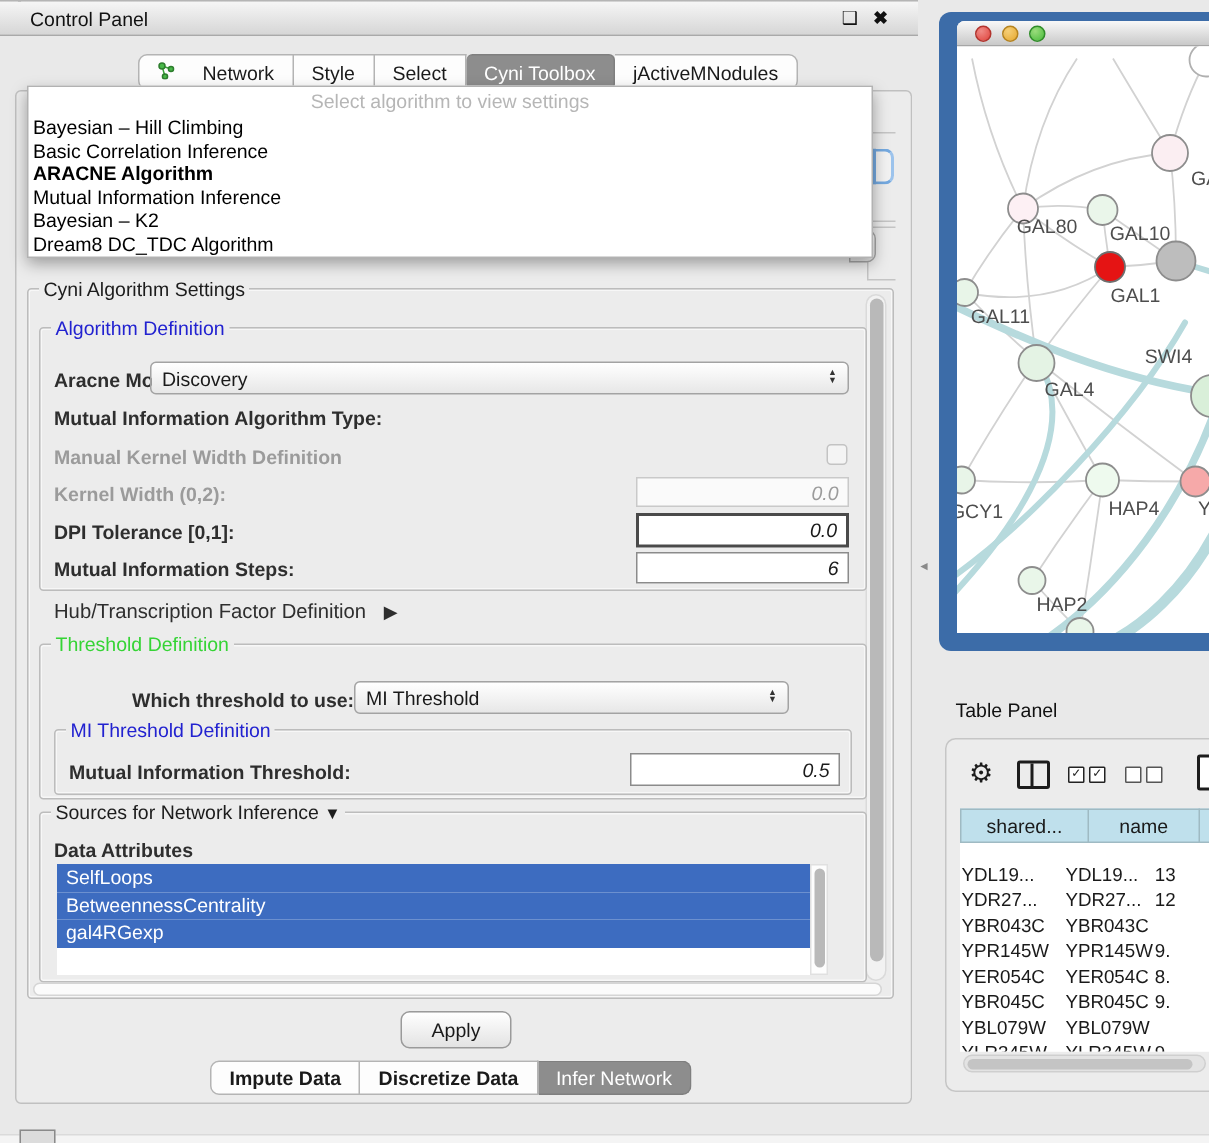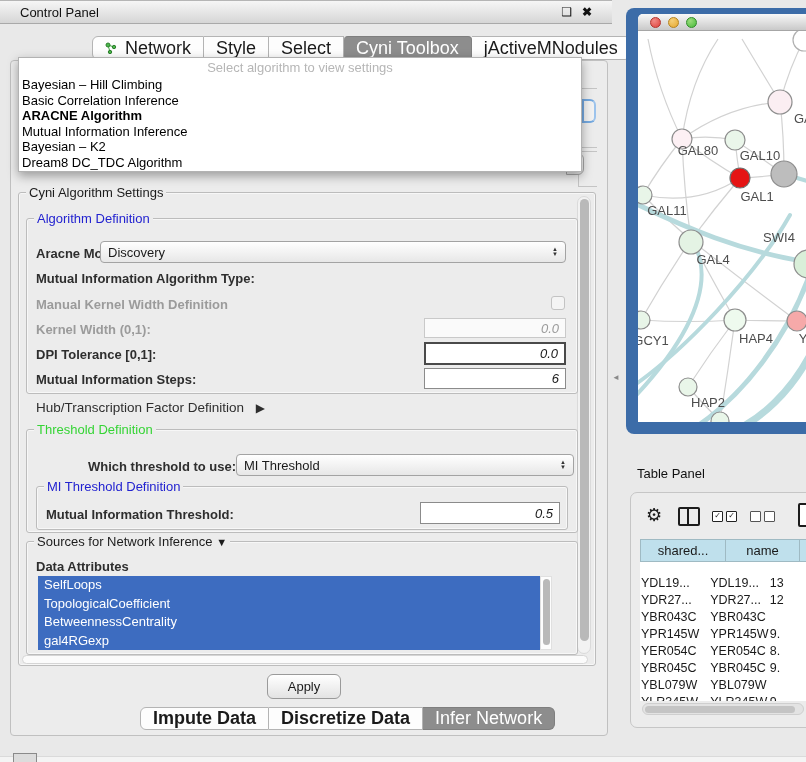--- a/index.html
+++ b/index.html
@@ -8,21 +8,21 @@
   .abs{position:absolute;}
   
   .cp-header{left:0;top:8;width:612px;height:24px;
     background:linear-gradient(#f6f6f6,#d6d6d6);
     border-top:1px solid #b5b5b5;border-bottom:1px solid #a9a9a9;
     display:flex;align-items:center;padding:0 20px;box-sizing:border-box;}
   .cp-title{font-size:13px;color:#111;flex:1;}
   .win-btn{font-size:12px;color:#111;margin-left:10px;cursor:default;font-weight:bold;}
   
   .tabbar{left:92px;top:36px;height:24px;display:flex;align-items:stretch;}
-  .tab{display:flex;align-items:center;gap:8px;padding:0 12px;font-size:18px;background:#fdfdfd;
+  .tab{display:flex;align-items:center;gap:18px;padding:0 12px;font-size:13px;background:#fdfdfd;
        border:1px solid #b4b4b4;border-left:none;}
   .tab:first-child{border-left:1px solid #b4b4b4;border-radius:6px 0 0 6px;}
   .tab:last-child{border-radius:0 6px 6px 0;}
   .tab.sel{background:#8d8d8d;color:#fff;border-color:#7f7f7f;border-radius:4px;}
   
   .main-panel{left:10px;top:60px;width:598px;height:676px;background:#ececec;
        border:1px solid #c0c0c0;border-radius:4px;box-sizing:border-box;}
   
   .dd{left:18px;top:57px;width:562px;height:113px;background:#fff;border:1px solid #b2b2b2;
       box-shadow:0 4px 10px rgba(0,0,0,.35);z-index:50;}
@@ -137,21 +137,21 @@
         <span>▲</span>
         <span>▼</span>
       </span>
   </div>
 
   <span class="abs lbl" style="left:36px;top:271px;">Mutual Information Algorithm Type:</span>
 
   <span class="abs lbl lbl-dis" style="left:36px;top:297px;">Manual Kernel Width Definition</span>
   <div class="abs" style="left:551px;top:296px;width:14px;height:14px;background:#f4f4f4;border:1px solid #c3c3c3;border-radius:3px;box-sizing:border-box;"></div>
 
-  <span class="abs lbl lbl-dis" style="left:36px;top:322px;">Kernel Width (0,1):</span>
+  <span class="abs lbl lbl-dis" style="left:36px;top:322px;">Kernel Width (0,2):</span>
   <div class="abs fld" style="left:424px;top:318px;width:142px;height:20px;background:#fafafa;border-color:#c9c9c9;color:#9b9b9b;">
     <span>0.0</span>
   </div>
 
   <span class="abs lbl" style="left:36px;top:347px;">DPI Tolerance [0,1]:</span>
   <div class="abs fld" style="left:424px;top:342px;width:142px;height:23px;border:2px solid #4a4a4a;">
     <span>0.0</span>
   </div>
 
   <span class="abs lbl" style="left:36px;top:372px;">Mutual Information Steps:</span>
@@ -161,21 +161,21 @@
 
   <span class="abs" style="left:36px;top:400px;font-size:13.5px;color:#2e2e2e;">
     <span>Hub/Transcription Factor Definition</span>
     <span style="margin-left:8px;font-size:12px;">▶</span>
   </span>
 
   <div class="abs grp" style="left:26px;top:429px;width:550px;height:102px;">
     <span class="leg" style="color:#35d435;">Threshold Definition</span>
   </div>
   <span class="abs lbl" style="left:88px;top:459px;">Which threshold to use:</span>
-  <div class="abs cmb" style="left:236px;top:454px;width:338px;height:22px;">
+  <div class="abs cmb" style="left:236px;top:454px;width:290px;height:22px;">
     <span>MI Threshold</span>
     <span class="stp">
         <span>▲</span>
         <span>▼</span>
       </span>
   </div>
 
   <div class="abs grp" style="left:36px;top:486px;width:530px;height:42px;">
     <span class="leg" style="color:#2222d0;">MI Threshold Definition</span>
   </div>
@@ -183,21 +183,20 @@
   <div class="abs fld" style="left:420px;top:502px;width:140px;height:22px;border-color:#8b8b8b;">
     <span>0.5</span>
   </div>
 
   <div class="abs grp" style="left:26px;top:541px;width:550px;height:112px;">
     <span class="leg" style="color:#1c1c1c;"><span>Sources for Network Inference</span> <span style="font-size:11px;">▼</span></span>
   </div>
   <span class="abs lbl" style="left:36px;top:559px;">Data Attributes</span>
   <div class="abs listbox" style="left:38px;top:576px;width:502px;height:74px;">
     <div class="litem">SelfLoops</div>
-    <div class="litem">TopologicalCoefficient</div>
     <div class="litem">BetweennessCentrality</div>
     <div class="litem">gal4RGexp</div>
   </div>
   <div class="abs" style="left:540px;top:576px;width:12px;height:74px;background:#fdfdfd;border:1px solid #e0e0e0;box-sizing:border-box;">
     <div class="sb-thumb abs" style="left:1.5px;top:2px;width:7px;height:66px;"></div>
   </div>
 
   <div class="abs" style="left:22px;top:655px;width:566px;height:9px;background:#fbfbfb;border:1px solid #d5d5d5;border-radius:5px;box-sizing:border-box;"></div>
 
   <div class="abs btn" style="left:267px;top:674px;width:72px;height:23px;">

